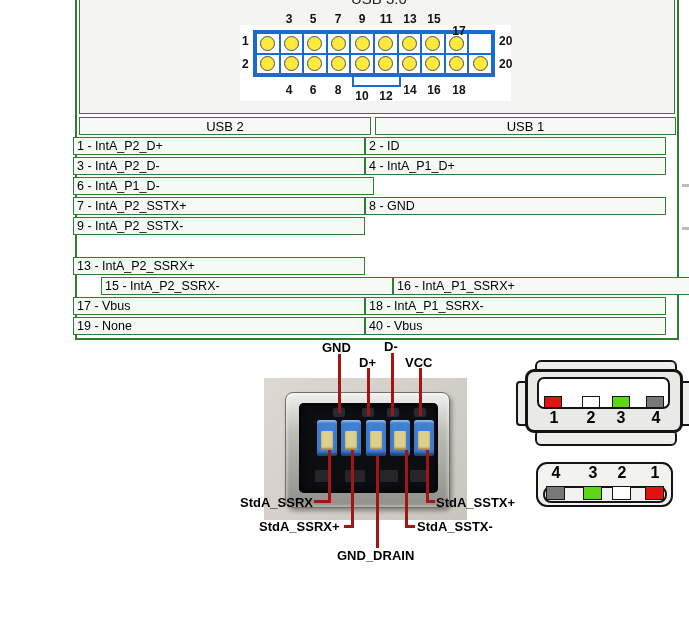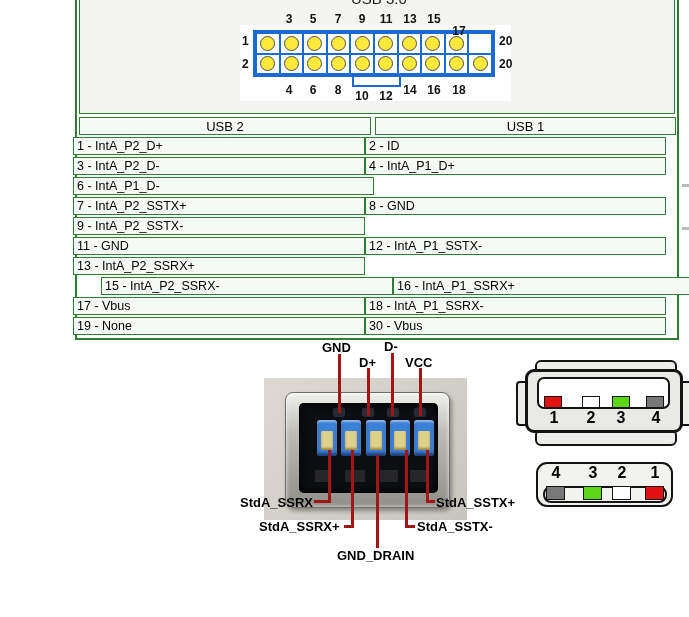--- a/index.html
+++ b/index.html
@@ -172,38 +172,34 @@
   <div class="trow" style="top:177px;">
     <div class="tcell r">6 - IntA_P1_D-</div>
   </div>
   <div class="trow" style="top:197px;">
     <div class="tcell l">7 - IntA_P2_SSTX+</div>
     <div class="tcell r">8 - GND</div>
   </div>
   <div class="trow" style="top:217px;">
     <div class="tcell l">9 - IntA_P2_SSTX-</div>
   </div>
-  <div class="trow" style="top:237px;">
-    <div class="tcell l">11 - GND</div>
-    <div class="tcell r">12 - IntA_P1_SSTX-</div>
-  </div>
   <div class="trow" style="top:257px;">
     <div class="tcell l">13 - IntA_P2_SSRX+</div>
   </div>
   <div class="trow" style="top:277px;padding-left:28px;">
     <div class="tcell l">15 - IntA_P2_SSRX-</div>
     <div class="tcell r">16 - IntA_P1_SSRX+</div>
   </div>
   <div class="trow" style="top:297px;">
     <div class="tcell l">17 - Vbus</div>
     <div class="tcell r">18 - IntA_P1_SSRX-</div>
   </div>
   <div class="trow" style="top:317px;">
     <div class="tcell l">19 - None</div>
-    <div class="tcell r">30 - Vbus</div>
+    <div class="tcell r">40 - Vbus</div>
   </div>
 
   <div class="abs dash" style="left:682px;top:184px;"></div>
   <div class="abs dash" style="left:682px;top:227px;"></div>
 
   <div class="abs photo"></div>
   <div class="abs bezel"></div>
   <div class="abs port-int"></div>
   <div class="tcontact" style="left:333px;"></div>
   <div class="tcontact" style="left:362px;"></div>

